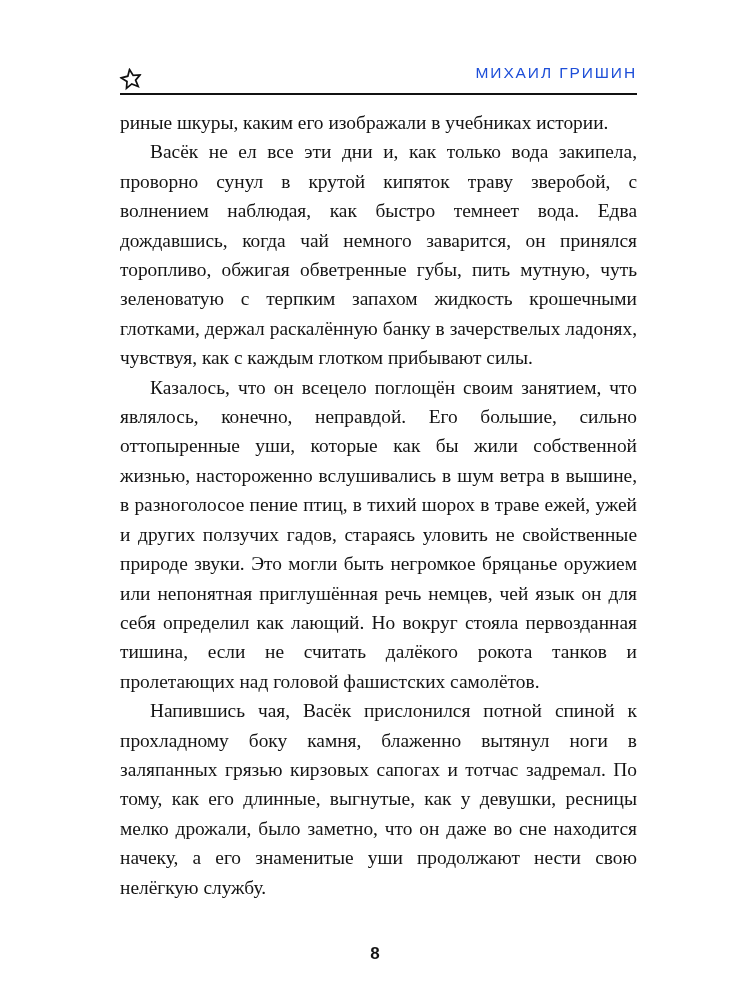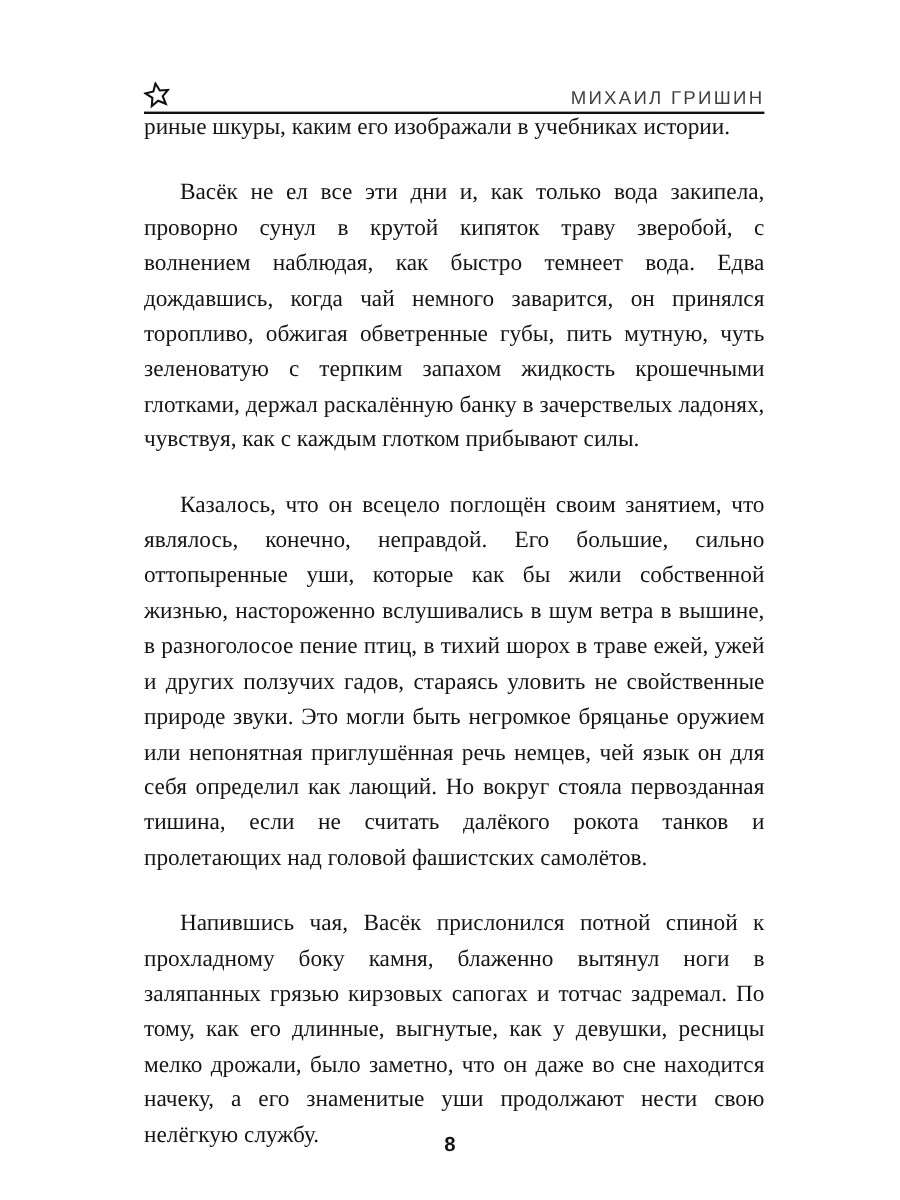--- a/index.html
+++ b/index.html
@@ -43,57 +43,56 @@
     margin-bottom: 2px;
     transform: rotate(-9deg);
   }
   .star-icon svg { display: block; }
 
   .author-name {
     font-family: "Liberation Sans", "DejaVu Sans", sans-serif;
     font-size: 15.5px;
     font-weight: 400;
     letter-spacing: 1.9px;
-    color: #404040;
+    color: #1d4ed8;
     line-height: 1;
-    margin-bottom: 2px;
+    margin-bottom: 12px;
     white-space: nowrap;
   }
 
   .header-rule {
     position: absolute;
     left: 120px;
     top: 93px;
     width: 517px;
     height: 2.4px;
     background: #111111;
   }
 
   
   .textblock {
     position: absolute;
     left: 120px;
-    top: 92px;
+    top: 108px;
     width: 517px;
     font-size: 19.4px;
     line-height: 29.4px;
     text-align: justify;
     text-justify: inter-word;
     color: #141414;
     -webkit-font-smoothing: antialiased;
   }
 
   .textblock p {
     margin: 0;
     text-indent: 0;
     hyphens: none;
   }
   .textblock p.indent {
     text-indent: 30px;
-    margin-top: 25px;
   }
   
 
   
   .folio {
     position: absolute;
     left: 0;
     top: 944px;
     width: 750px;
     text-align: center;

